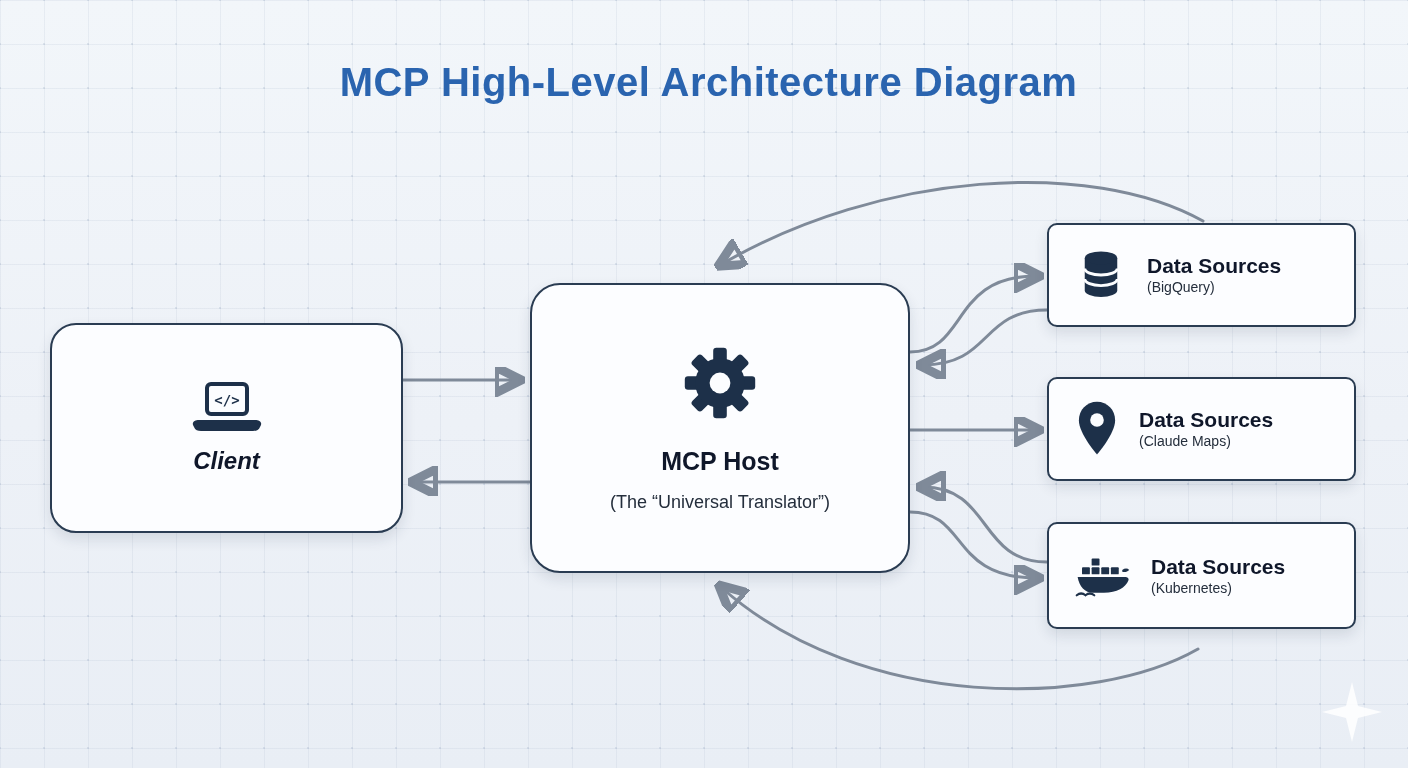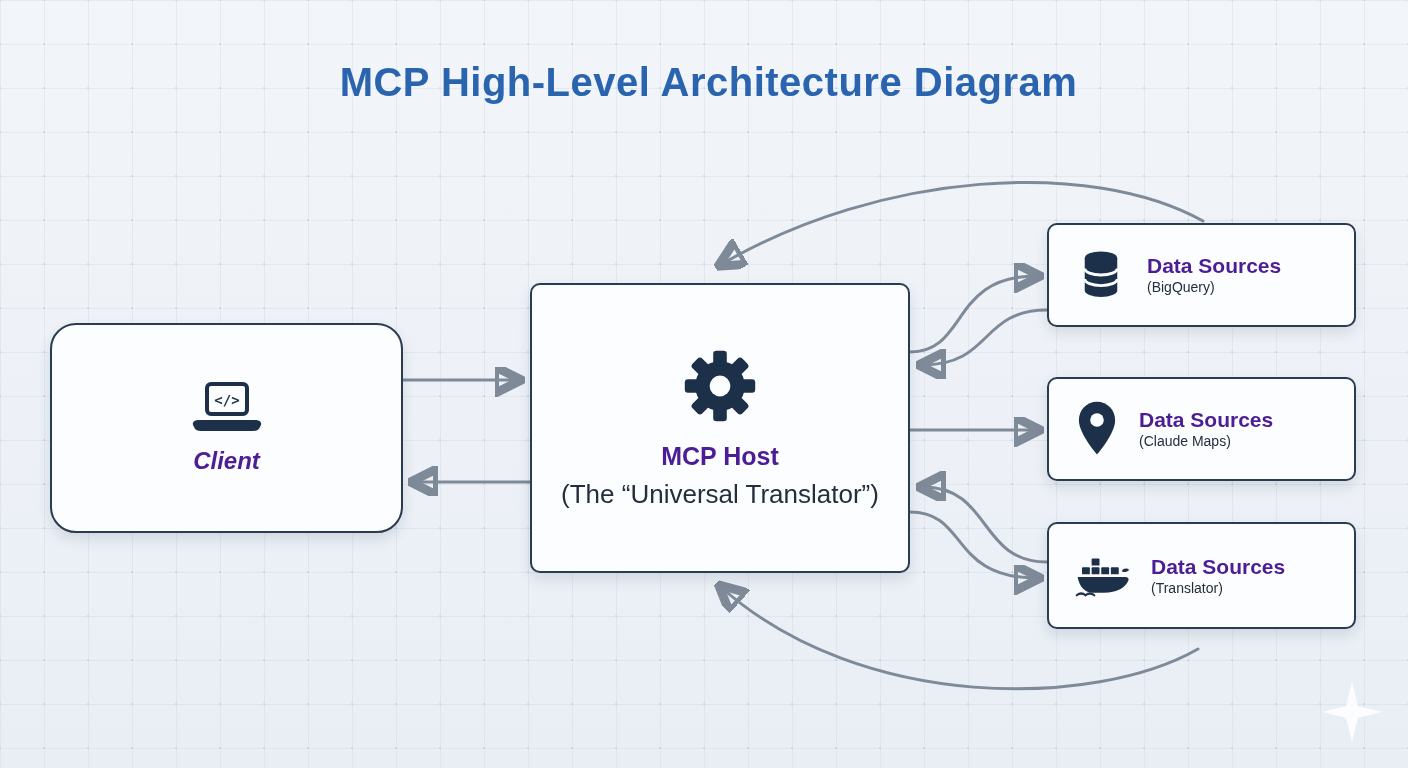--- a/index.html
+++ b/index.html
@@ -30,34 +30,35 @@
     padding-left:9px;
   }
   .arrows{position:absolute;left:0;top:0;pointer-events:none;}
   .arrows path{fill:none;stroke:#7f8a99;stroke-width:3;stroke-linecap:round;}
   .node{
     position:absolute;box-sizing:border-box;
     background:#fcfdff;border:2.5px solid #2a3c52;
     box-shadow:0 6px 14px rgba(25,40,65,.12);
     display:flex;align-items:center;justify-content:center;
   }
-  .node .label{font-weight:700;color:#4c1d95;}
+  .node .label{font-weight:700;color:#0f172a;}
   .node .sublabel{color:#242e3c;}
   .node-client{
     left:50px;top:323px;width:353px;height:210px;border-radius:26px;
     flex-direction:column;
   }
   .node-client .label{font-size:24px;margin-top:10px;font-style:italic;}
   .node-client .sublabel{font-size:21px;margin-top:6px;}
   .node-host{
-    left:530px;top:283px;width:380px;height:290px;border-radius:10px;
+    left:530px;top:283px;width:380px;height:290px;border-radius:30px;
     flex-direction:column;
+    gap:8px;
   }
   .node-host .label{font-size:25px;margin-top:16px;}
-  .node-host .sublabel{font-size:26px;margin-top:8px;}
+  .node-host .sublabel{font-size:18px;margin-top:8px;}
   .node-ds{
     left:1047px;width:309px;height:104px;border-radius:10px;
     flex-direction:row;justify-content:flex-start;
     padding:0 16px 0 26px;gap:20px;
   }
   .node-ds .txt{display:flex;flex-direction:column;line-height:1.25;}
   .node-ds .label{font-size:21px;}
   .node-ds .sublabel{font-size:14px;}
   .ds-1{top:223px;}
   .ds-2{top:377px;}
@@ -156,16 +157,16 @@
         <rect x="30" y="15" width="9" height="8" rx="1"></rect>
         <rect x="41" y="15" width="9" height="8" rx="1"></rect>
         <rect x="19" y="5" width="9" height="8" rx="1"></rect>
         <path d="M3 26 H57 C60 26 62 27.5 61 30 C58 38 48 44 33 44 H21 C11 44 5 37 3 26 Z"></path>
         <path d="M54 18 c3-2 6-2 8 0 c-2 2-5 3-8 2 z"></path>
       </g>
       <path d="M2 47 q5 -4 10 0 q5 -4 10 0" stroke="#1d3049" stroke-width="2.5" fill="none" stroke-linecap="round"></path>
     </svg>
     <div class="txt">
       <div class="label">Data Sources</div>
-      <div class="sublabel">(Translator)</div>
+      <div class="sublabel">(Kubernetes)</div>
     </div>
   </div>
 </div>
 
 </body></html>

